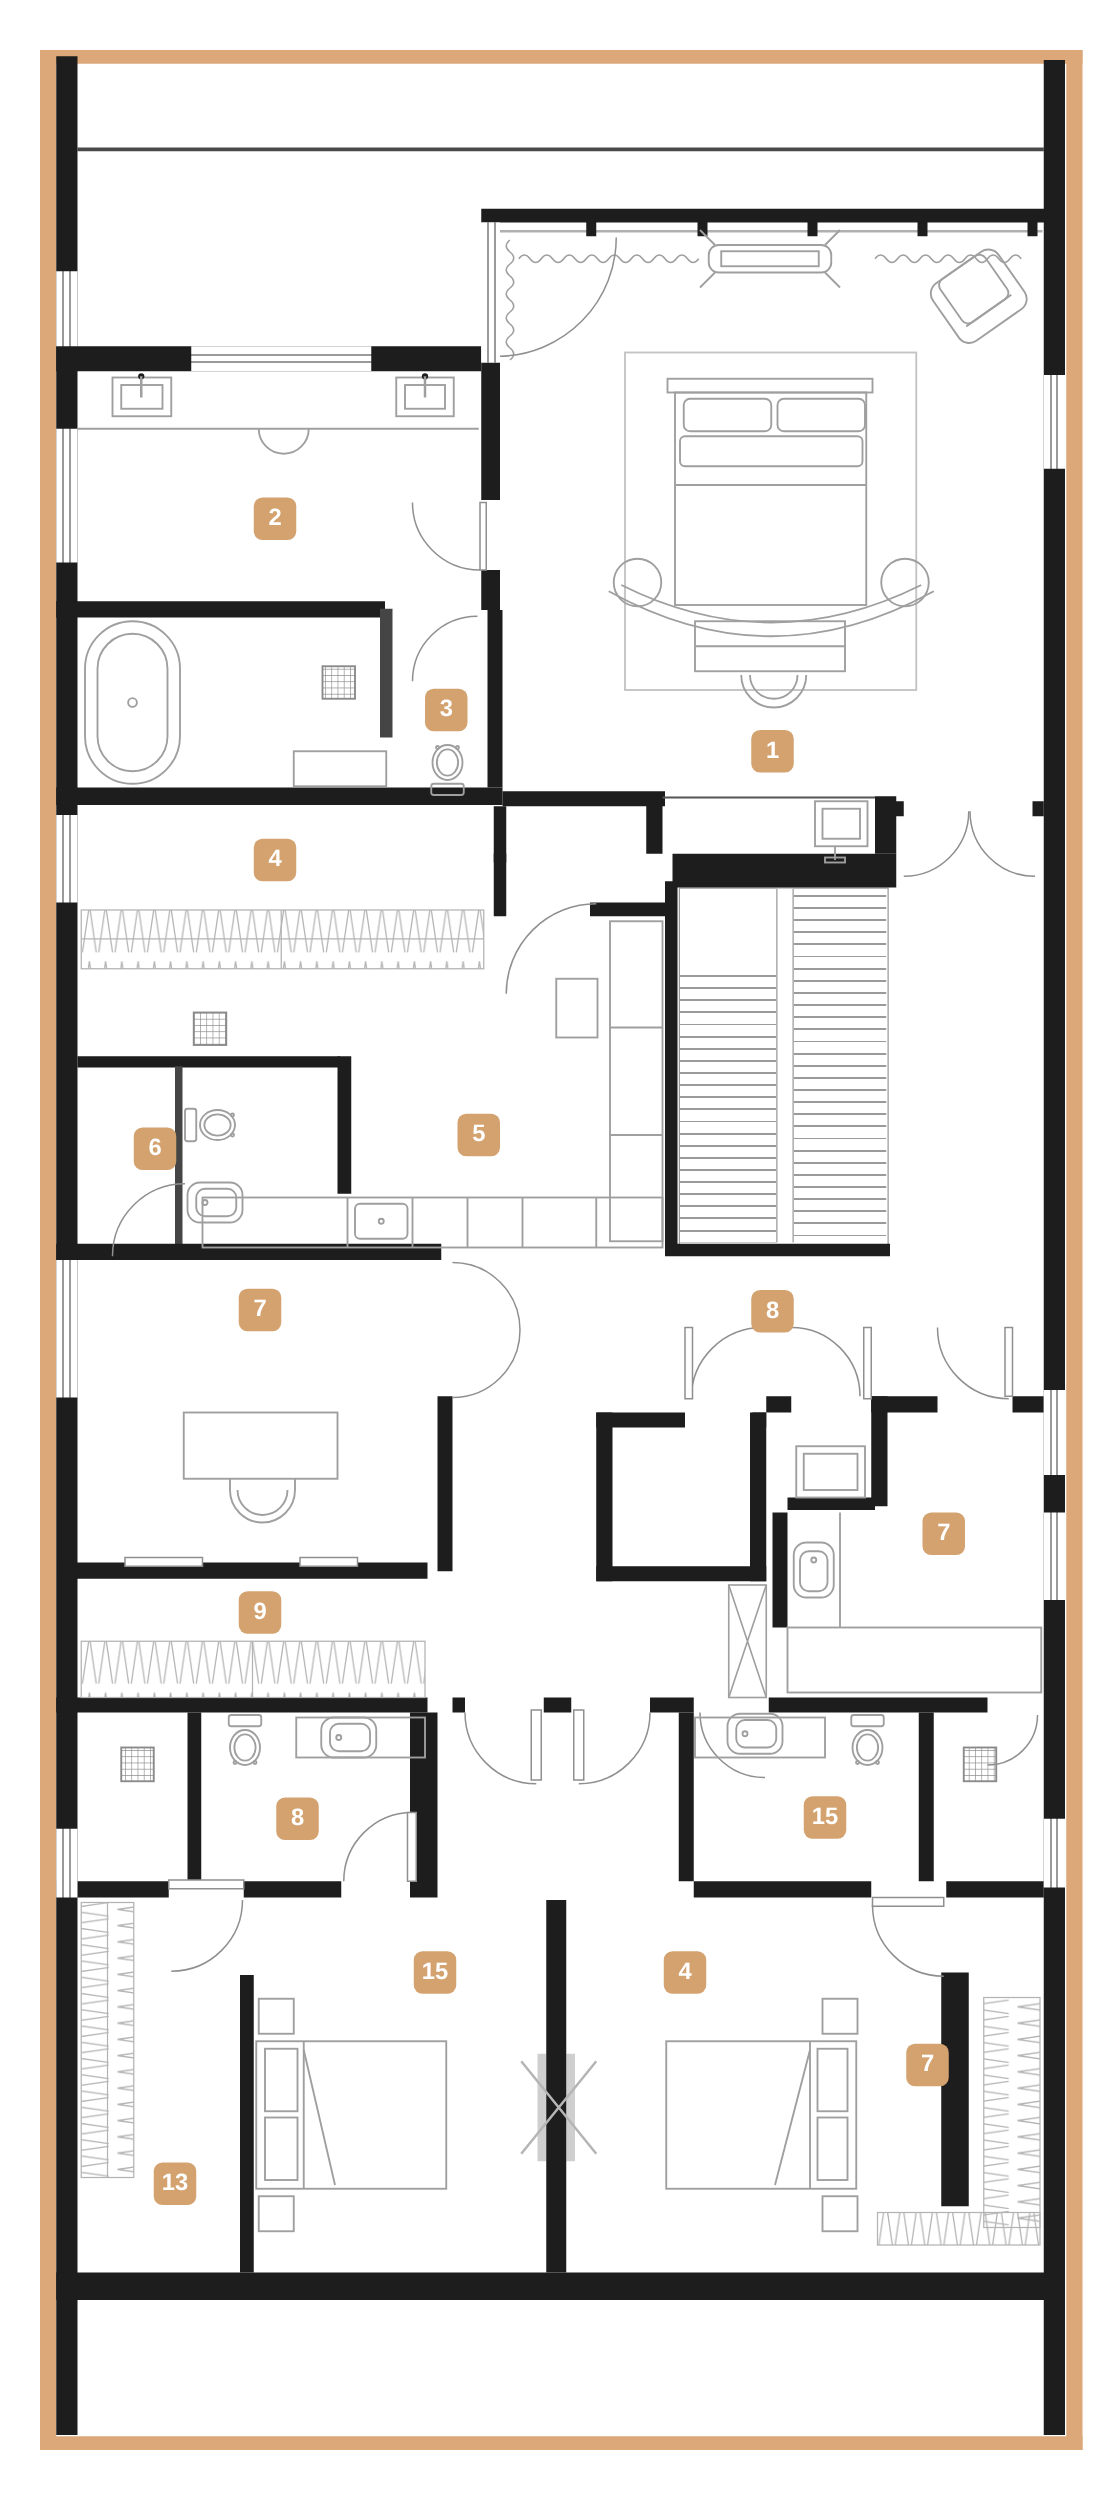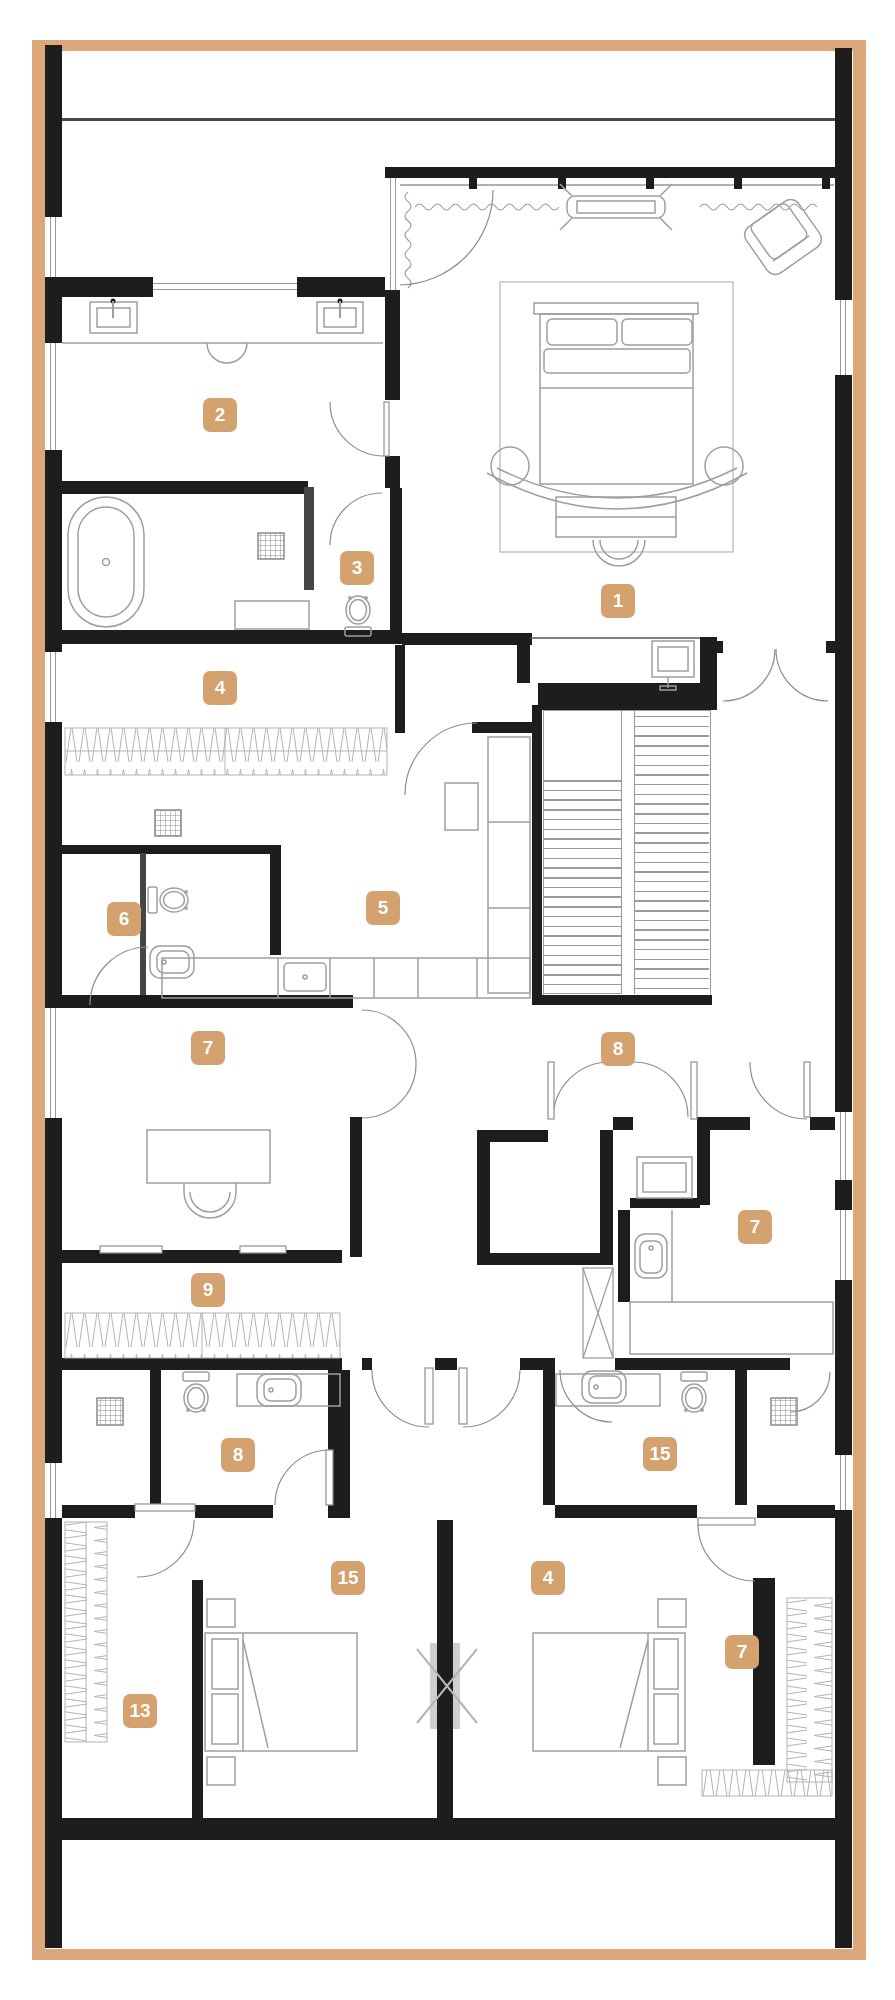--- a/index.html
+++ b/index.html
@@ -324,17 +324,17 @@
   <div class="badge" style="left:340px;top:551px">3</div>
   <div class="badge" style="left:203px;top:671px">4</div>
   <div class="badge" style="left:366px;top:891px">5</div>
   <div class="badge" style="left:107px;top:902px">6</div>
   <div class="badge" style="left:191px;top:1031px">7</div>
   <div class="badge" style="left:601px;top:1032px">8</div>
   <div class="badge" style="left:191px;top:1273px">9</div>
   <div class="badge" style="left:738px;top:1210px">7</div>
   <div class="badge" style="left:331px;top:1561px">15</div>
   <div class="badge" style="left:221px;top:1438px">8</div>
-  <div class="badge" style="left:123px;top:1694px">13</div>
+  <div class="badge" style="left:123px;top:1730px">13</div>
   <div class="badge" style="left:531px;top:1561px">4</div>
   <div class="badge" style="left:643px;top:1437px">15</div>
   <div class="badge" style="left:725px;top:1635px">7</div>
 </div>
 
 </body></html>

